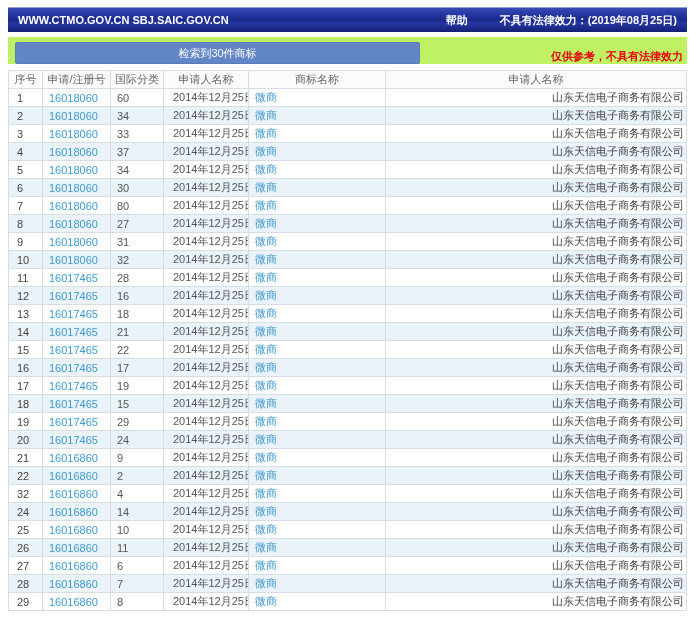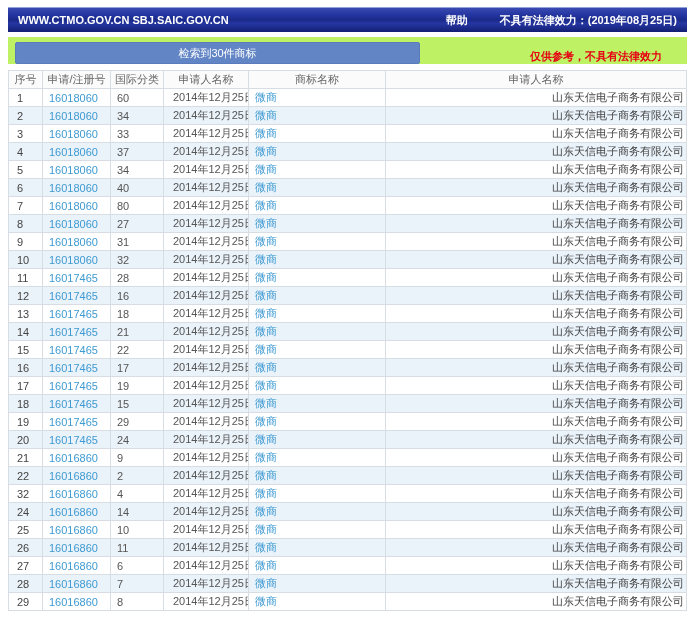--- a/index.html
+++ b/index.html
@@ -39,21 +39,21 @@
     background: #6285c5;
     border: 1px solid #5a7cbd;
     border-radius: 2px;
     color: #ffffff;
     font-size: 11px;
     text-align: center;
     line-height: 20px;
   }
   .disclaimer {
     position: absolute;
-    right: 25px;
+    right: 4px;
     color: #e60012;
     font-weight: bold;
     font-size: 11px;
   }
   table.results {
     border-collapse: collapse;
     table-layout: fixed;
     width: 679px;
     margin: 6px 8px 0 8px;
     font-size: 11px;
@@ -153,21 +153,21 @@
         <td class="col-no">5</td>
         <td class="col-reg"><a class="link">16018060</a></td>
         <td class="col-cls">34</td>
         <td class="col-date">2014年12月25日</td>
         <td class="col-name"><a class="link">微商</a></td>
         <td class="col-applicant">山东天信电子商务有限公司</td>
       </tr>
       <tr class="alt">
         <td class="col-no">6</td>
         <td class="col-reg"><a class="link">16018060</a></td>
-        <td class="col-cls">40</td>
+        <td class="col-cls">30</td>
         <td class="col-date">2014年12月25日</td>
         <td class="col-name"><a class="link">微商</a></td>
         <td class="col-applicant">山东天信电子商务有限公司</td>
       </tr>
       <tr>
         <td class="col-no">7</td>
         <td class="col-reg"><a class="link">16018060</a></td>
         <td class="col-cls">80</td>
         <td class="col-date">2014年12月25日</td>
         <td class="col-name"><a class="link">微商</a></td>

